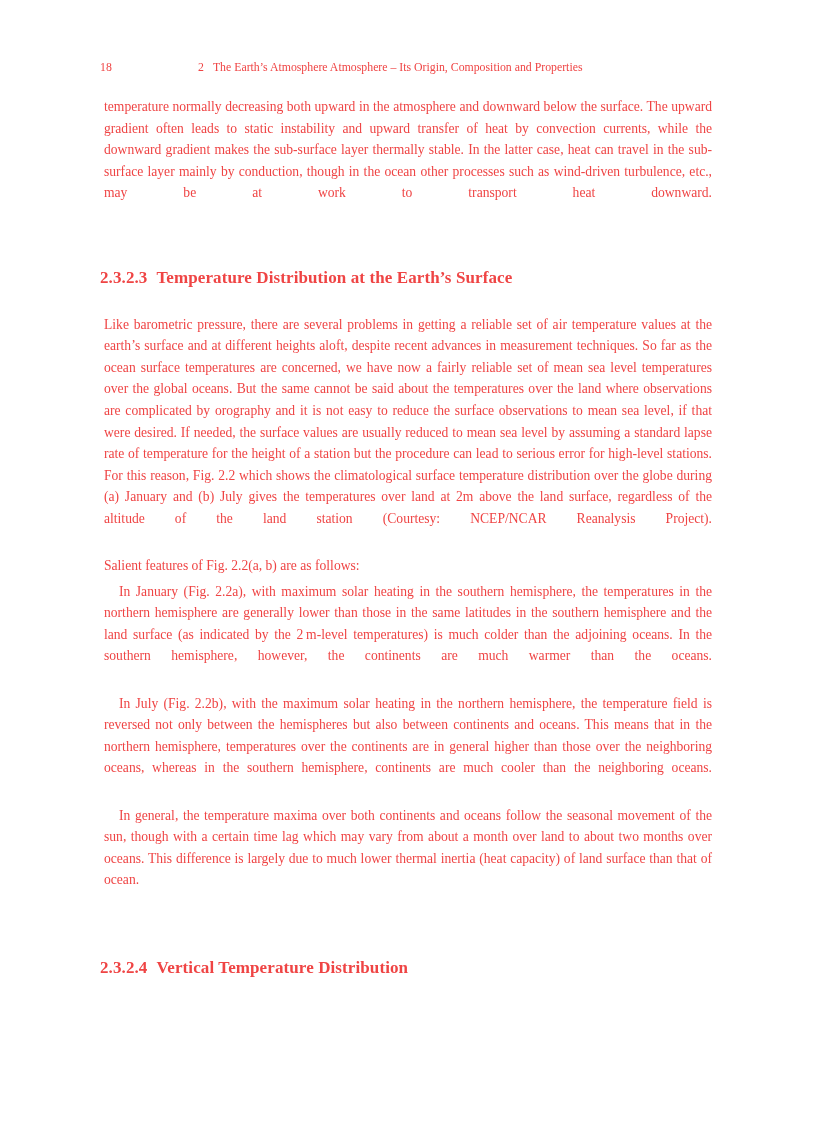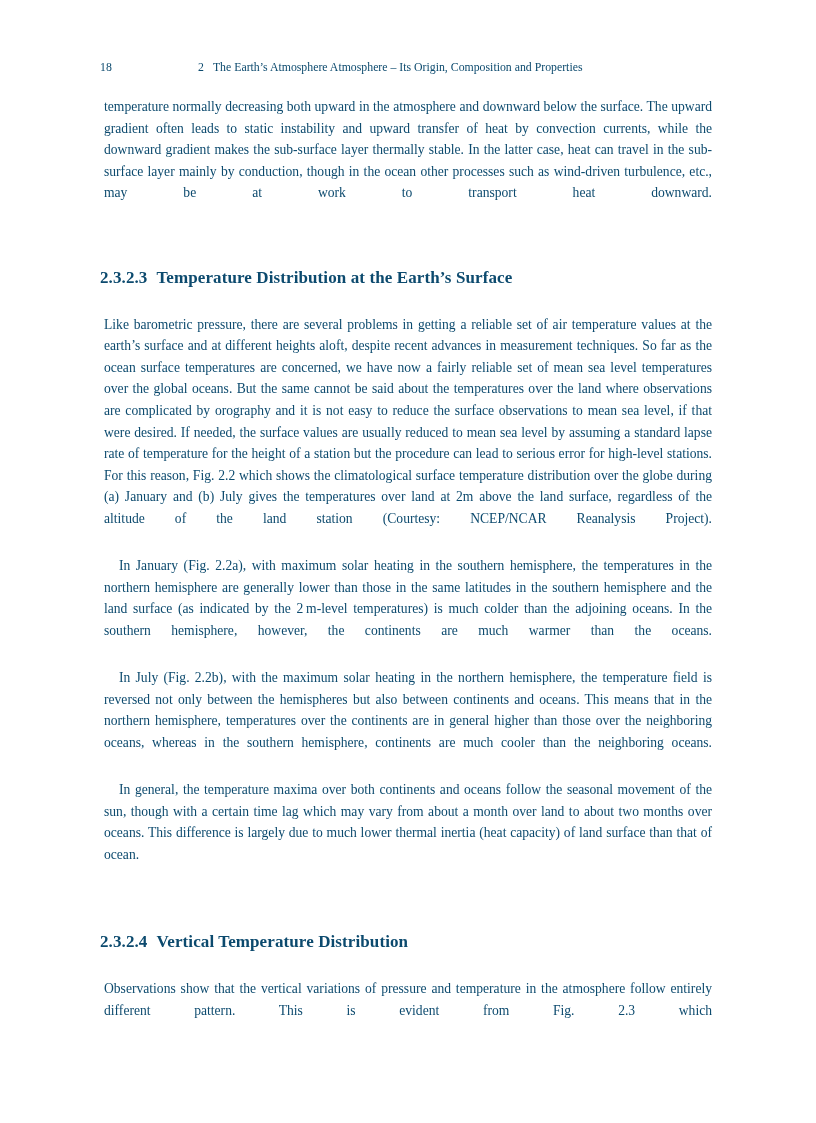--- a/index.html
+++ b/index.html
@@ -8,21 +8,21 @@
     background: #ffffff;
   }
   .page {
     position: relative;
     width: 816px;
     height: 1123px;
     background: #ffffff;
     margin: 0 auto;
     overflow: hidden;
     font-family: "Liberation Serif", "DejaVu Serif", serif;
-    color: #0c4a6e;
+    color: #ef4444;
     -webkit-font-smoothing: antialiased;
   }
 
   
   .running-head {
     position: absolute;
     left: 100px;
     top: 58px;
     width: 616px;
     height: 18px;
@@ -103,31 +103,31 @@
     <div class="gap-before-h"></div>
 
     <h3 class="section">
       <span class="num">2.3.2.3</span><span>Temperature Distribution at the Earth’s Surface</span>
     </h3>
 
     <div class="gap-after-h"></div>
 
     <p class="body last-line-full">Like barometric pressure, there are several problems in getting a reliable set of air temperature values at the earth’s surface and at different heights aloft, despite recent advances in measurement techniques. So far as the ocean surface temperatures are concerned, we have now a fairly reliable set of mean sea level temperatures over the global oceans. But the same cannot be said about the temperatures over the land where observations are complicated by orography and it is not easy to reduce the surface observations to mean sea level, if that were desired. If needed, the surface values are usually reduced to mean sea level by assuming a standard lapse rate of temperature for the height of a station but the procedure can lead to serious error for high-level stations. For this reason, Fig. 2.2 which shows the climatological surface temperature distribution over the globe during (a) January and (b) July gives the temperatures over land at 2m above the land surface, regardless of the altitude of the land station (Courtesy: NCEP/NCAR Reanalysis Project).</p>
 
+    <p class="body">Salient features of Fig. 2.2(a, b) are as follows:</p>
 
     <p class="body indent last-line-full">In January (Fig. 2.2a), with maximum solar heating in the southern hemisphere, the temperatures in the northern hemisphere are generally lower than those in the same latitudes in the southern hemisphere and the land surface (as indicated by the 2 m-level temperatures) is much colder than the adjoining oceans. In the southern hemisphere, however, the continents are much warmer than the oceans.</p>
 
     <p class="body indent last-line-full">In July (Fig. 2.2b), with the maximum solar heating in the northern hemisphere, the temperature field is reversed not only between the hemispheres but also between continents and oceans. This means that in the northern hemisphere, temperatures over the continents are in general higher than those over the neighboring oceans, whereas in the southern hemisphere, continents are much cooler than the neighboring oceans.</p>
 
     <p class="body indent last-line-full">In general, the temperature maxima over both continents and oceans follow the seasonal movement of the sun, though with a certain time lag which may vary from about a month over land to about two months over oceans. This difference is largely due to much lower thermal inertia (heat capacity) of land surface than that of ocean.</p>
 
     <div class="gap-before-h2"></div>
 
     <h3 class="section">
       <span class="num">2.3.2.4</span><span>Vertical Temperature Distribution</span>
     </h3>
 
     <div class="gap-after-h"></div>
 
-    <p class="body last-line-full">Observations show that the vertical variations of pressure and temperature in the atmosphere follow entirely different pattern. This is evident from Fig. 2.3 which</p>
 
   </div>
 </div>
 
 </body></html>

